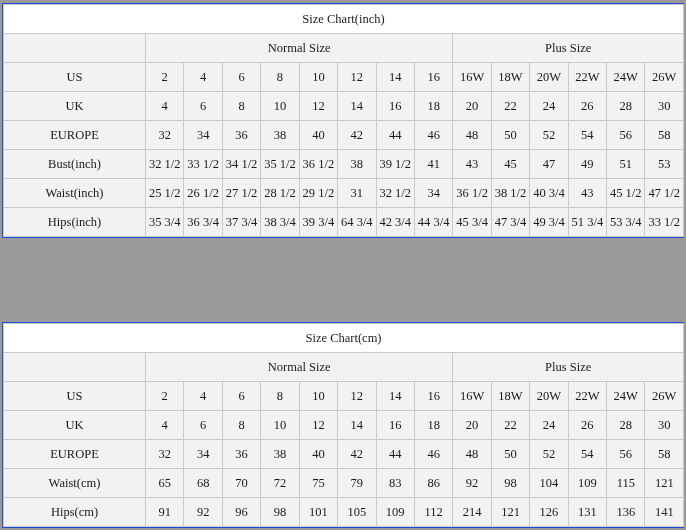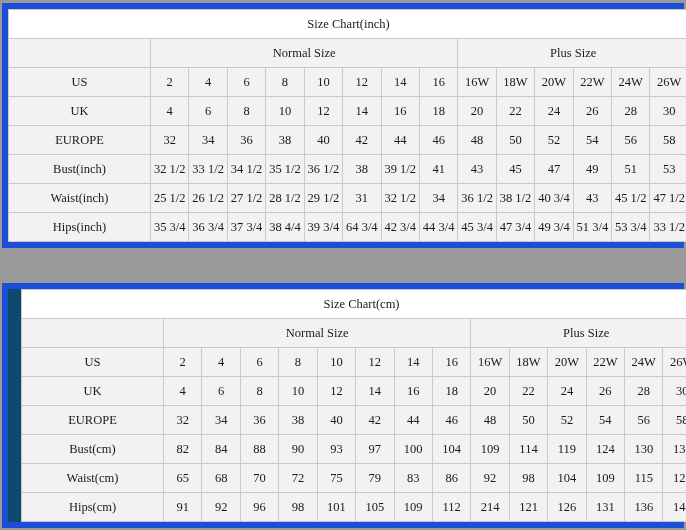--- a/index.html
+++ b/index.html
@@ -14,26 +14,26 @@
     width: 686px;
     height: 530px;
     position: relative;
     background: #9a9a9a;
     box-sizing: border-box;
     display: flex;
     flex-direction: column;
     justify-content: space-between;
   }
   .chart {
-    background: #0c4a6e;
-    border: 6px solid #1d4ed8;
+    background: #b91c1c;
+    border: 1px solid #1d4ed8;
     box-sizing: border-box;
   }
   .chart-top { margin: 3px 2px 0 2px; }
-  .chart-bottom { margin: 0 2px 2px 2px; padding-left: 13px; }
+  .chart-bottom { margin: 0 2px 2px 2px; }
 
   table.sizetable {
     border-collapse: collapse;
     width: 100%;
     table-layout: fixed;
     background: #ffffff;
   }
   table.sizetable td {
     border: 1px solid #c9c9c9;
     text-align: center;
@@ -188,21 +188,21 @@
             <td class="val">40 3/4</td>
             <td class="val">43</td>
             <td class="val">45 1/2</td>
             <td class="val">47 1/2</td>
           </tr>
           <tr>
             <td class="rowlabel">Hips(inch)</td>
             <td class="val">35 3/4</td>
             <td class="val">36 3/4</td>
             <td class="val">37 3/4</td>
-            <td class="val">38 4/4</td>
+            <td class="val">38 3/4</td>
             <td class="val">39 3/4</td>
             <td class="val">64 3/4</td>
             <td class="val">42 3/4</td>
             <td class="val">44 3/4</td>
             <td class="val">45 3/4</td>
             <td class="val">47 3/4</td>
             <td class="val">49 3/4</td>
             <td class="val">51 3/4</td>
             <td class="val">53 3/4</td>
             <td class="val">33 1/2</td>
@@ -283,37 +283,20 @@
             <td class="val">44</td>
             <td class="val">46</td>
             <td class="val">48</td>
             <td class="val">50</td>
             <td class="val">52</td>
             <td class="val">54</td>
             <td class="val">56</td>
             <td class="val">58</td>
           </tr>
           <tr>
-            <td class="rowlabel">Bust(cm)</td>
-            <td class="val">82</td>
-            <td class="val">84</td>
-            <td class="val">88</td>
-            <td class="val">90</td>
-            <td class="val">93</td>
-            <td class="val">97</td>
-            <td class="val">100</td>
-            <td class="val">104</td>
-            <td class="val">109</td>
-            <td class="val">114</td>
-            <td class="val">119</td>
-            <td class="val">124</td>
-            <td class="val">130</td>
-            <td class="val">135</td>
-          </tr>
-          <tr>
             <td class="rowlabel">Waist(cm)</td>
             <td class="val">65</td>
             <td class="val">68</td>
             <td class="val">70</td>
             <td class="val">72</td>
             <td class="val">75</td>
             <td class="val">79</td>
             <td class="val">83</td>
             <td class="val">86</td>
             <td class="val">92</td>

